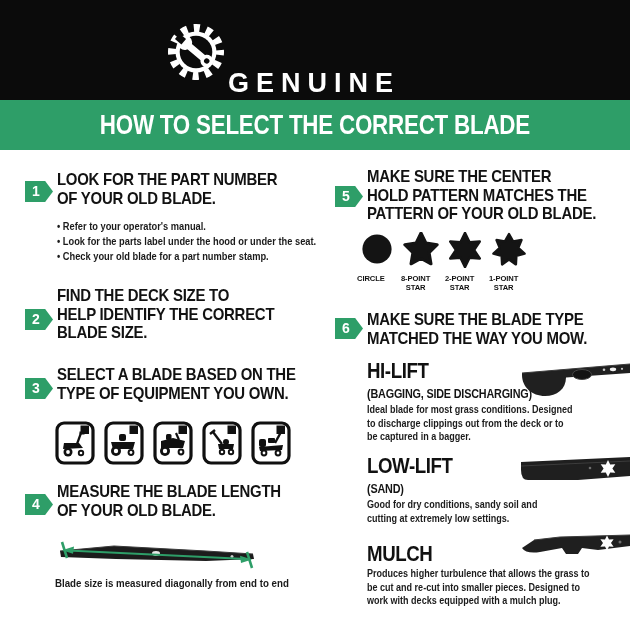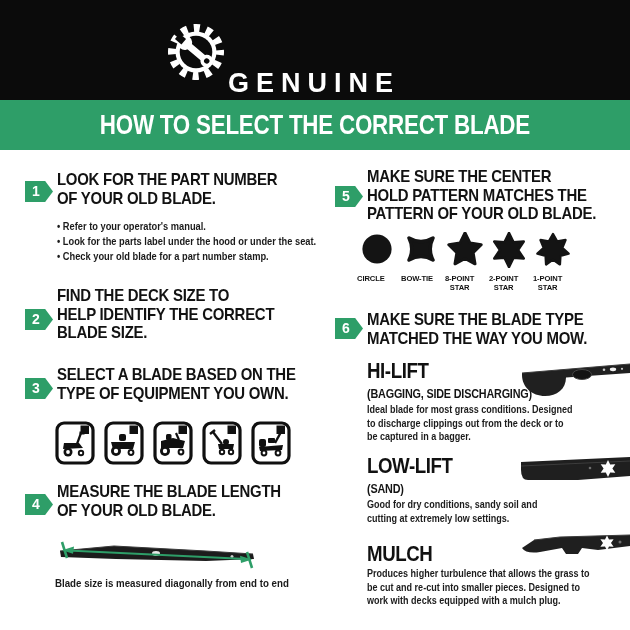--- a/index.html
+++ b/index.html
@@ -174,26 +174,20 @@
 PATTERN OF YOUR OLD BLADE.</h2>
   <div class="pat-row">
     <div class="pat">
       <svg width="40" height="36" viewBox="0 2 40 36">
           <circle cx="20" cy="19" r="14.6" fill="#141414"></circle>
         </svg>
       <div class="lbl">CIRCLE</div>
     </div>
     <div class="pat">
       <svg width="40" height="36" viewBox="0 2 40 36">
-        <path d="M8 8 Q20 15 32 8 Q26.5 19 32 30 Q20 23 8 30 Q13.5 19 8 8 Z" fill="#141414" stroke="#141414" stroke-width="3.5" stroke-linejoin="round"></path>
-      </svg>
-      <div class="lbl">BOW-TIE</div>
-    </div>
-    <div class="pat">
-      <svg width="40" height="36" viewBox="0 2 40 36">
         <polygon points="20,3 25,13.1 36.2,14.7 28.1,22.6 30,33.8 20,28.5 10,33.8 11.9,22.6 3.8,14.7 15,13.1" fill="#141414" stroke="#141414" stroke-width="3" stroke-linejoin="round"></polygon>
       </svg>
       <div class="lbl">8-POINT
 STAR</div>
     </div>
     <div class="pat">
       <svg width="40" height="36" viewBox="0 2 40 36">
         <polygon points="20,3 24.5,12.2 34.7,11.5 29,20 34.7,28.5 24.5,27.8 20,37 15.5,27.8 5.3,28.5 11,20 5.3,11.5 15.5,12.2" fill="#141414" stroke="#141414" stroke-width="2.6" stroke-linejoin="round"></polygon>
       </svg>
       <div class="lbl">2-POINT

